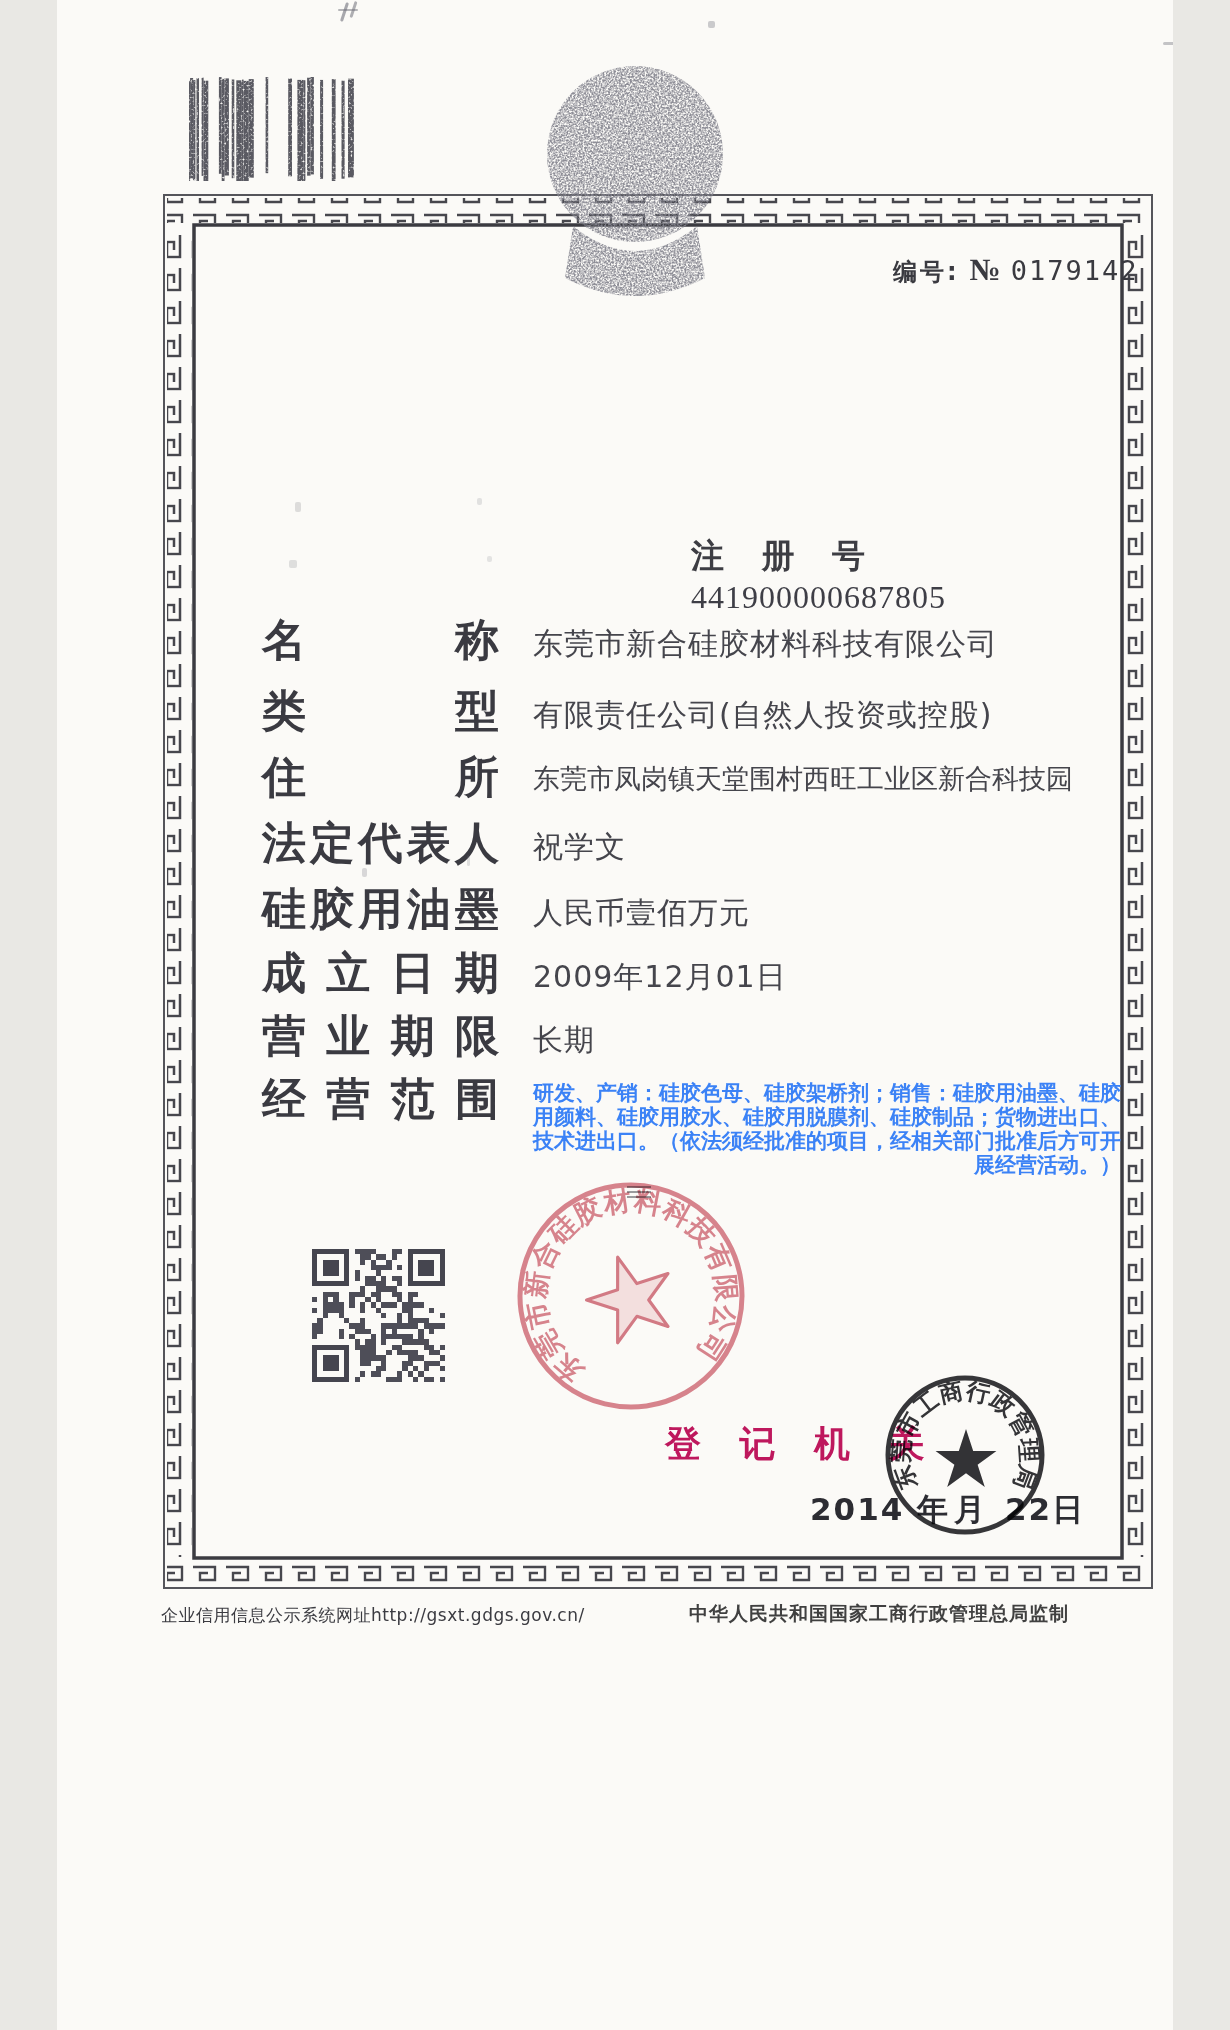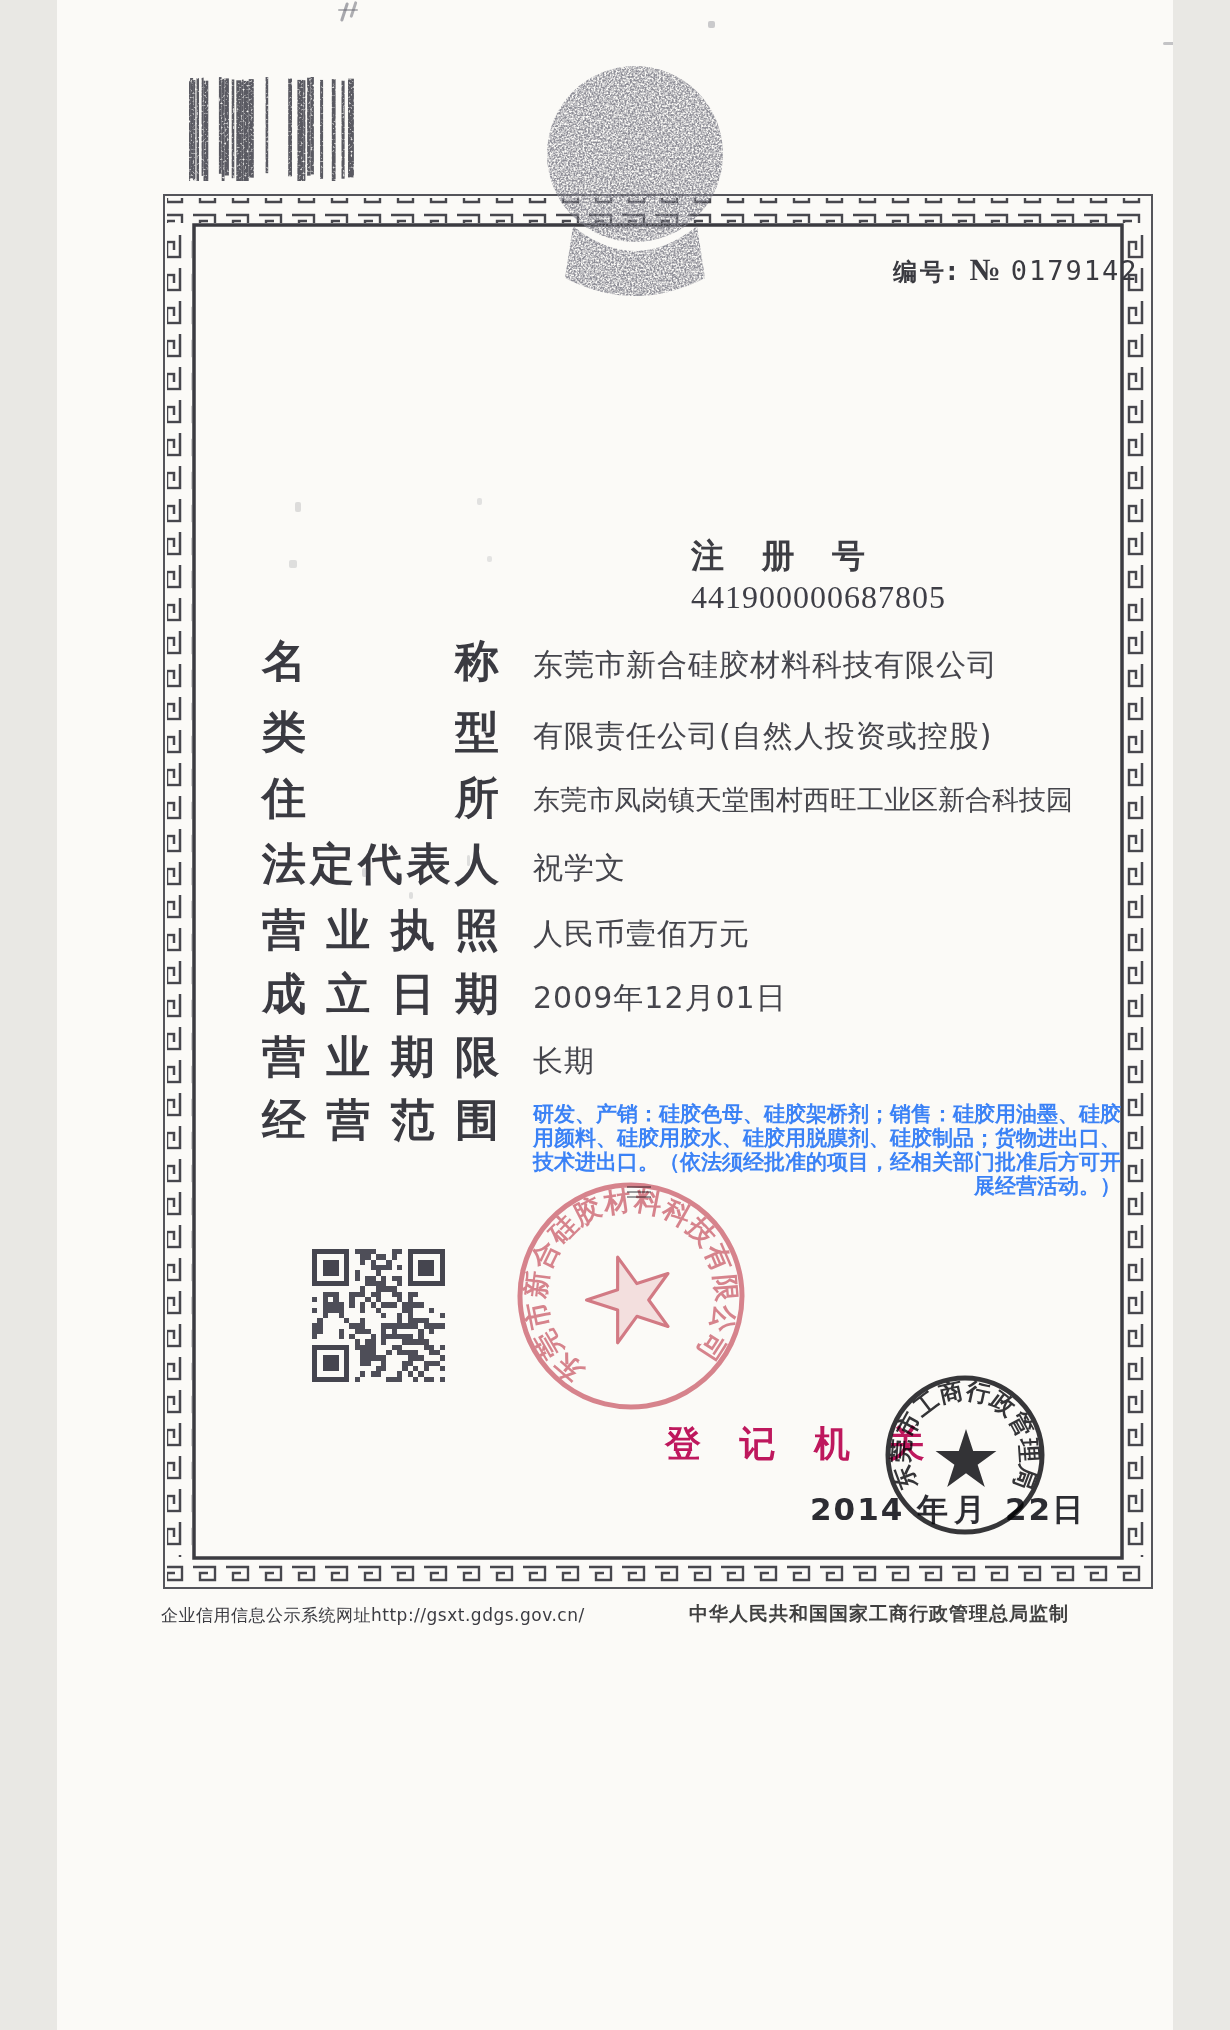--- a/index.html
+++ b/index.html
@@ -20,21 +20,21 @@
     left:140px;top:342px;width:920px;text-align:center;
     font-size:118px;font-weight:900;color:#242428;
     letter-spacing:40px;padding-left:40px;line-height:1.1;
     text-shadow:0 0 1px #4b4b4f;
   }
   
   #regno{left:618px;top:534px;display:flex;align-items:baseline;flex-direction:column;}
   #regno .lab{font-size:33px;font-weight:600;letter-spacing:13px;color:#3d3d43;}
   #regno .val{margin-left:16px;font-family:"Liberation Serif",serif;font-size:32px;letter-spacing:1px;color:#3e3e46;}
   
-  .row{position:absolute;left:205px;width:862px;display:flex;align-items:flex-start;margin-top:21px;}
+  .row{position:absolute;left:205px;width:862px;display:flex;align-items:flex-start;}
   .flabel{
     width:237px;flex:none;font-size:44px;font-weight:700;color:#3a3a41;
     line-height:1.12;text-align:justify;text-align-last:justify;
   }
   .fvalue{
     margin-left:34px;padding-top:9px;font-size:30px;font-weight:500;
     color:#45454c;letter-spacing:1px;white-space:nowrap;
   }
   .fvalue.small{font-size:27px;letter-spacing:0;}
   .fvalue.para{
@@ -149,21 +149,21 @@
   </div>
   <div class="row" style="top:752px" data-name="field-row-address">
     <div class="flabel" data-name="field-label">住所</div>
     <div class="fvalue small" data-name="field-value">东莞市凤岗镇天堂围村西旺工业区新合科技园</div>
   </div>
   <div class="row" style="top:818px" data-name="field-row-legal-rep">
     <div class="flabel" data-name="field-label">法定代表人</div>
     <div class="fvalue" data-name="field-value">祝学文</div>
   </div>
   <div class="row" style="top:884px" data-name="field-row-capital">
-    <div class="flabel" data-name="field-label">营业执照</div>
+    <div class="flabel" data-name="field-label">硅胶用油墨</div>
     <div class="fvalue" data-name="field-value">人民币壹佰万元</div>
   </div>
   <div class="row" style="top:948px" data-name="field-row-founded">
     <div class="flabel" data-name="field-label">成立日期</div>
     <div class="fvalue" data-name="field-value">2009年12月01日</div>
   </div>
   <div class="row" style="top:1011px" data-name="field-row-term">
     <div class="flabel" data-name="field-label">营业期限</div>
     <div class="fvalue" data-name="field-value">长期</div>
   </div>

